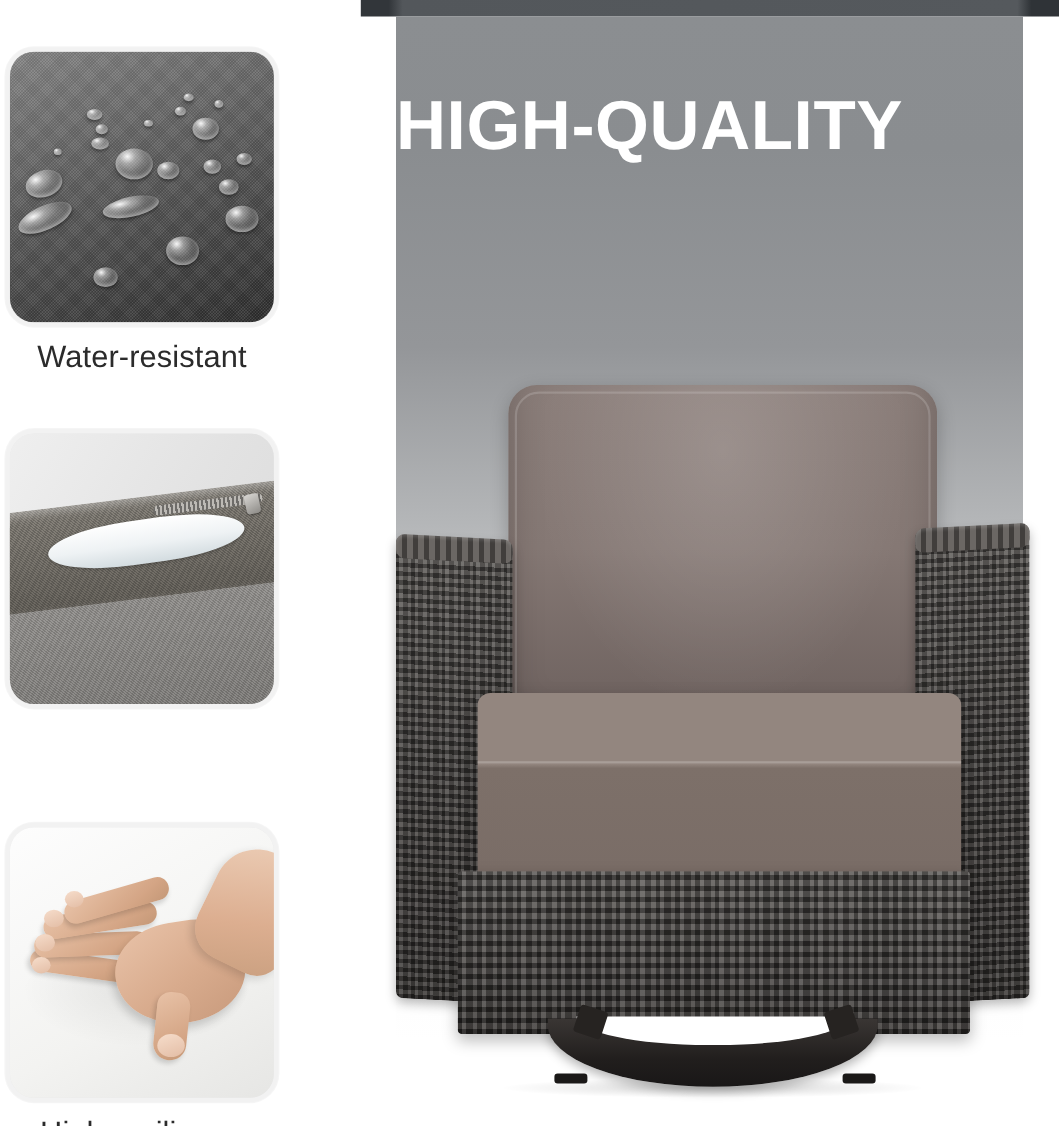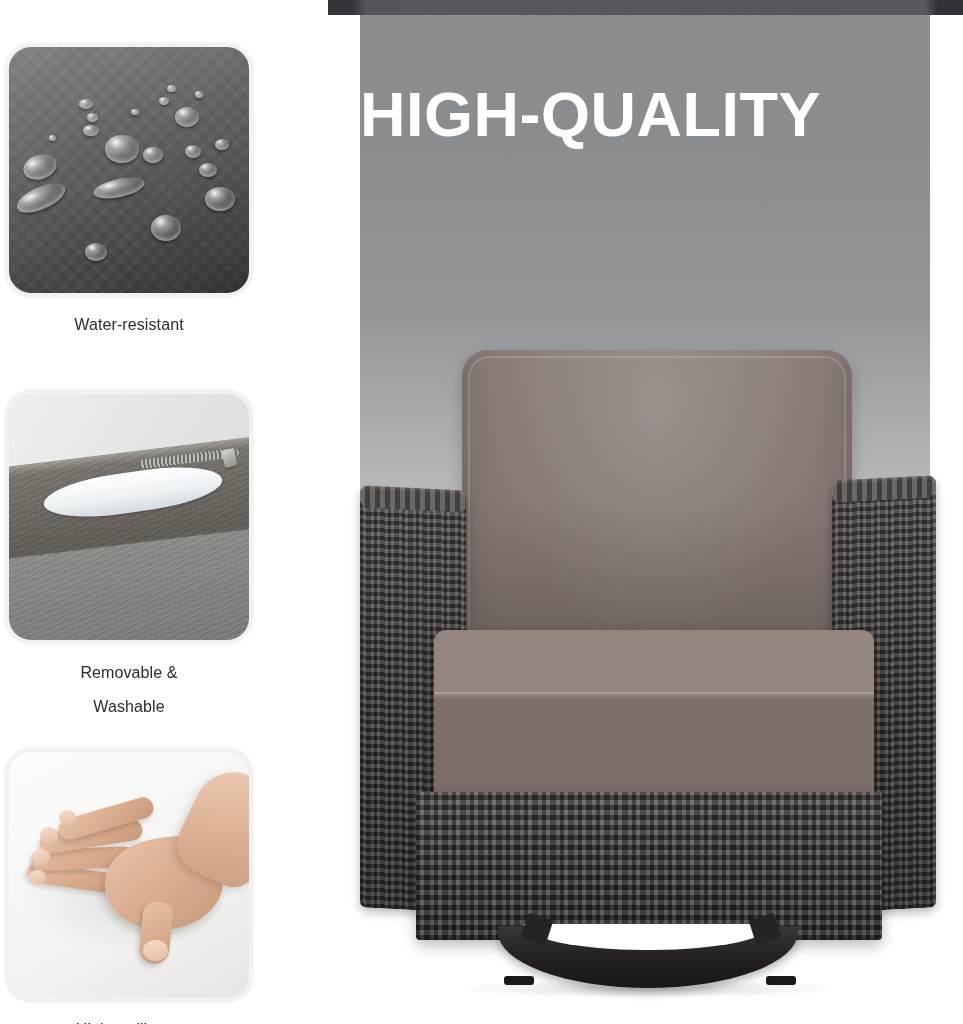--- a/index.html
+++ b/index.html
@@ -19,21 +19,21 @@
 
   .thumb{
     position:relative;width:248px;height:254px;border-radius:26px;overflow:hidden;
     background:#e9e9e9;border:4px solid #f2f2f2;box-sizing:border-box;
     box-shadow:0 0 0 1px rgba(0,0,0,.04);
   }
   .thumb .art{position:absolute;inset:0;}
 
   .cap{
     margin-top:12px;width:248px;text-align:center;color:#2b2b2b;
-    font-size:16px;line-height:32px;letter-spacing:.1px;font-weight:400;
+    font-size:28px;line-height:32px;letter-spacing:.1px;font-weight:400;
   }
   .cap.two{line-height:34px;}
 
   
   .fabric{
     position:absolute;inset:0;
     background:
       linear-gradient(160deg,rgba(255,255,255,.34),rgba(0,0,0,.22)),
       repeating-linear-gradient(45deg,#8d8d8d 0 1px,#b9b9b9 1px 2px),
       repeating-linear-gradient(-45deg,#8a8a8a 0 1px,#bdbdbd 1px 2px),
@@ -250,24 +250,20 @@
     <div class="feature f2">
       <div class="thumb">
         <div class="art cushion-bg">
           <span class="cush-body"></span>
           <span class="cush-top"></span>
           <span class="foam"></span>
           <span class="zip"></span>
           <span class="zip-pull"></span>
         </div>
       </div>
-      <div class="cap two">
-        <div>Removable &amp;</div>
-        <div>Washable</div>
-      </div>
     </div>
 
     <div class="feature f3">
       <div class="thumb">
         <div class="art foam-bg">
           <span class="dimple"></span>
           <span class="finger" style="left:18px;top:116px;width:92px;height:20px;transform:rotate(8deg)"></span>
           <span class="finger" style="left:22px;top:96px;width:104px;height:21px;transform:rotate(-2deg)"></span>
           <span class="finger" style="left:30px;top:74px;width:104px;height:21px;transform:rotate(-9deg)"></span>
           <span class="finger" style="left:48px;top:56px;width:98px;height:21px;transform:rotate(-16deg)"></span>

